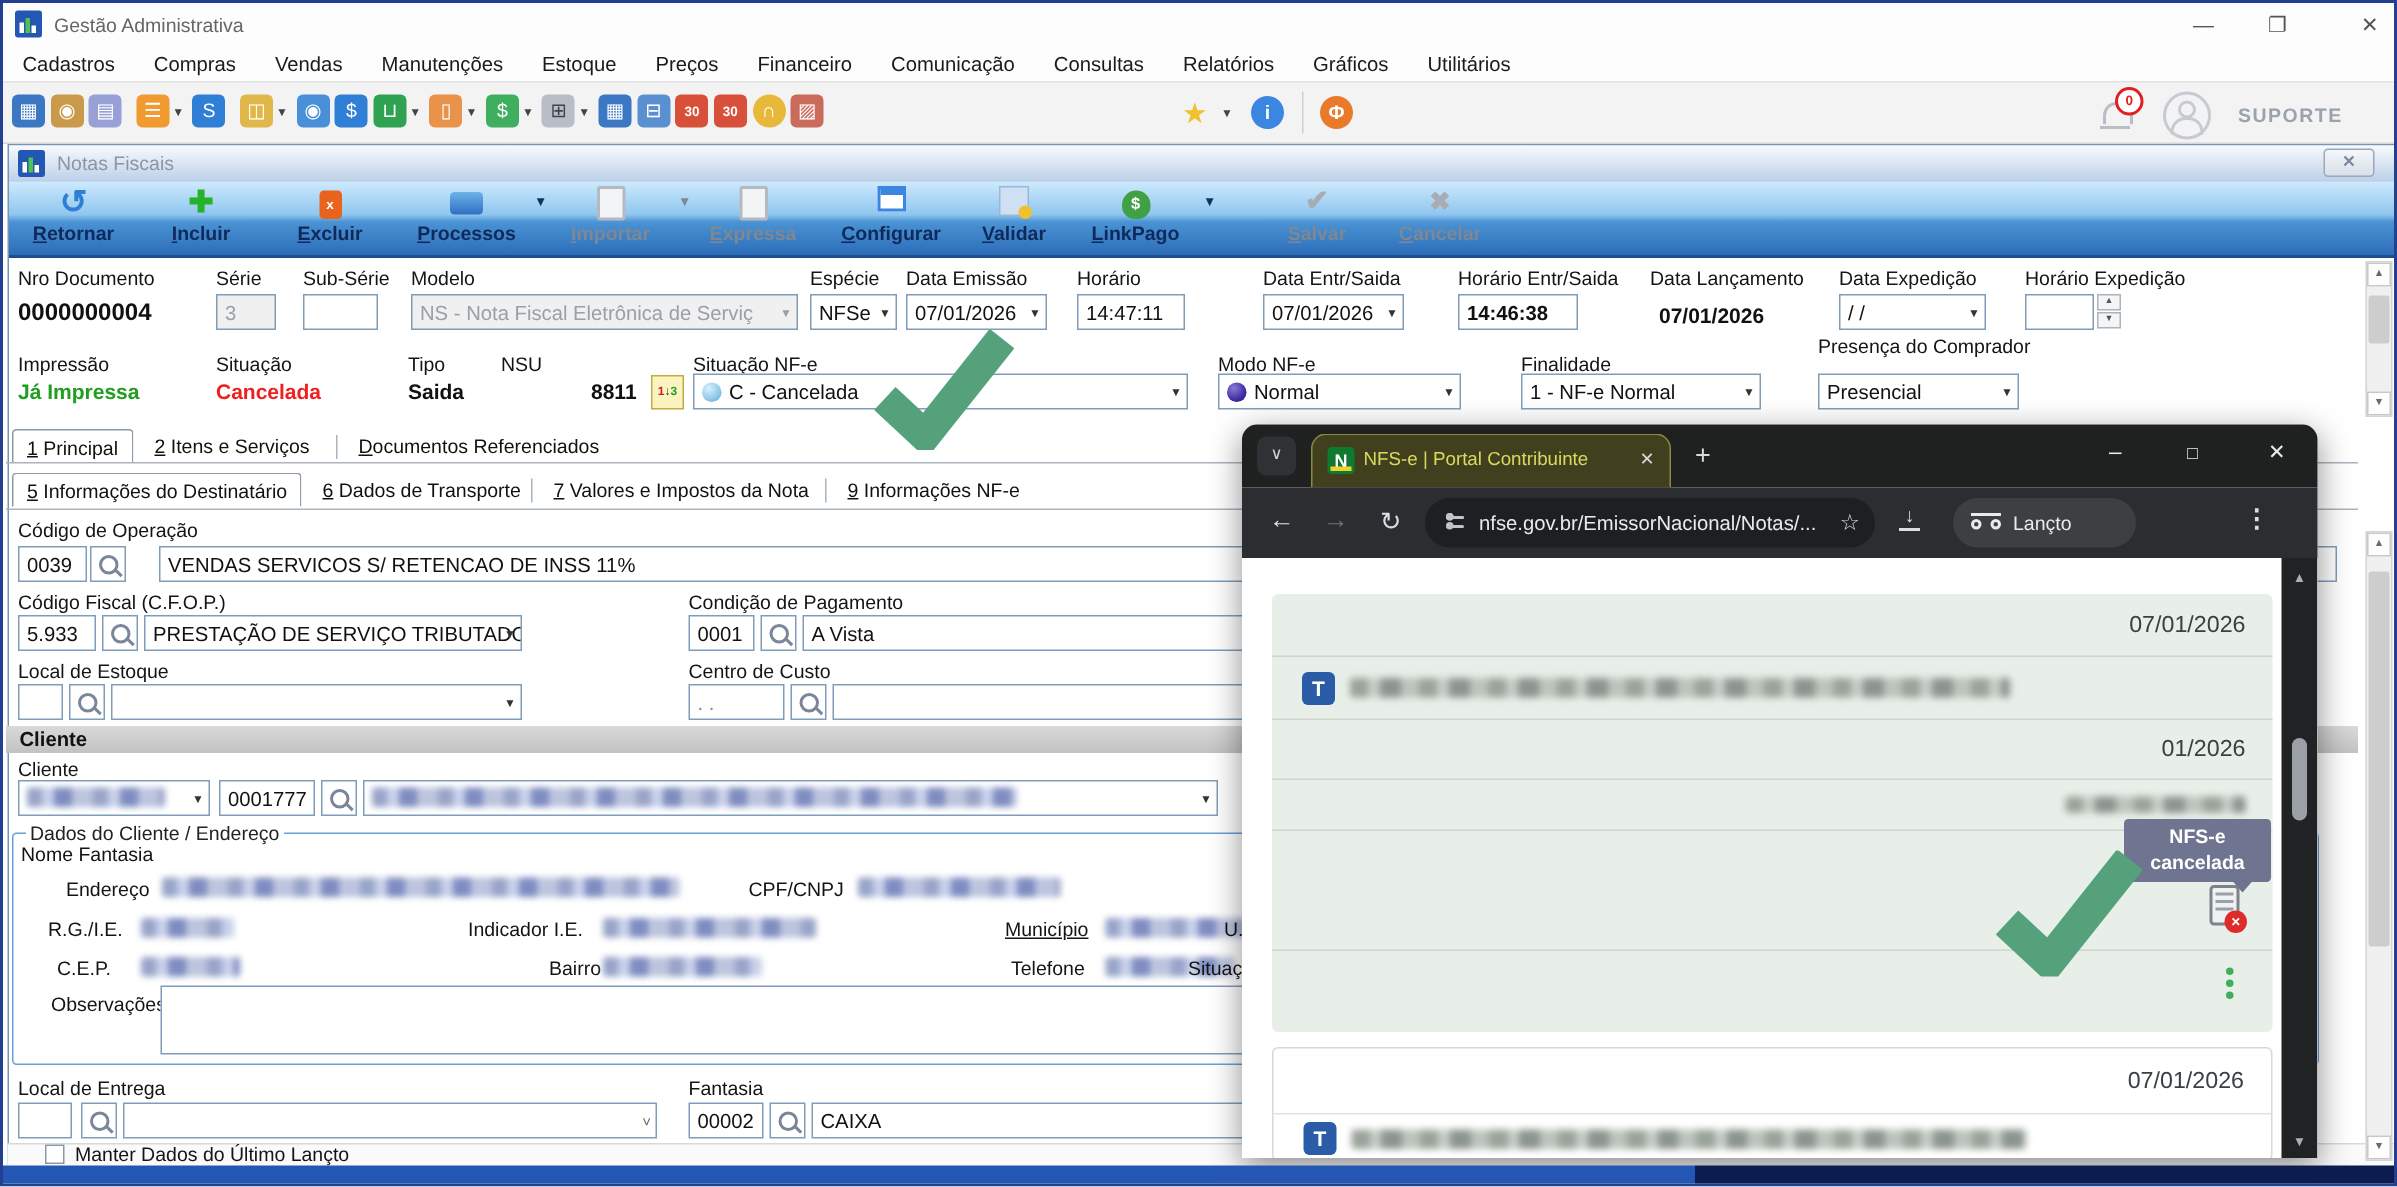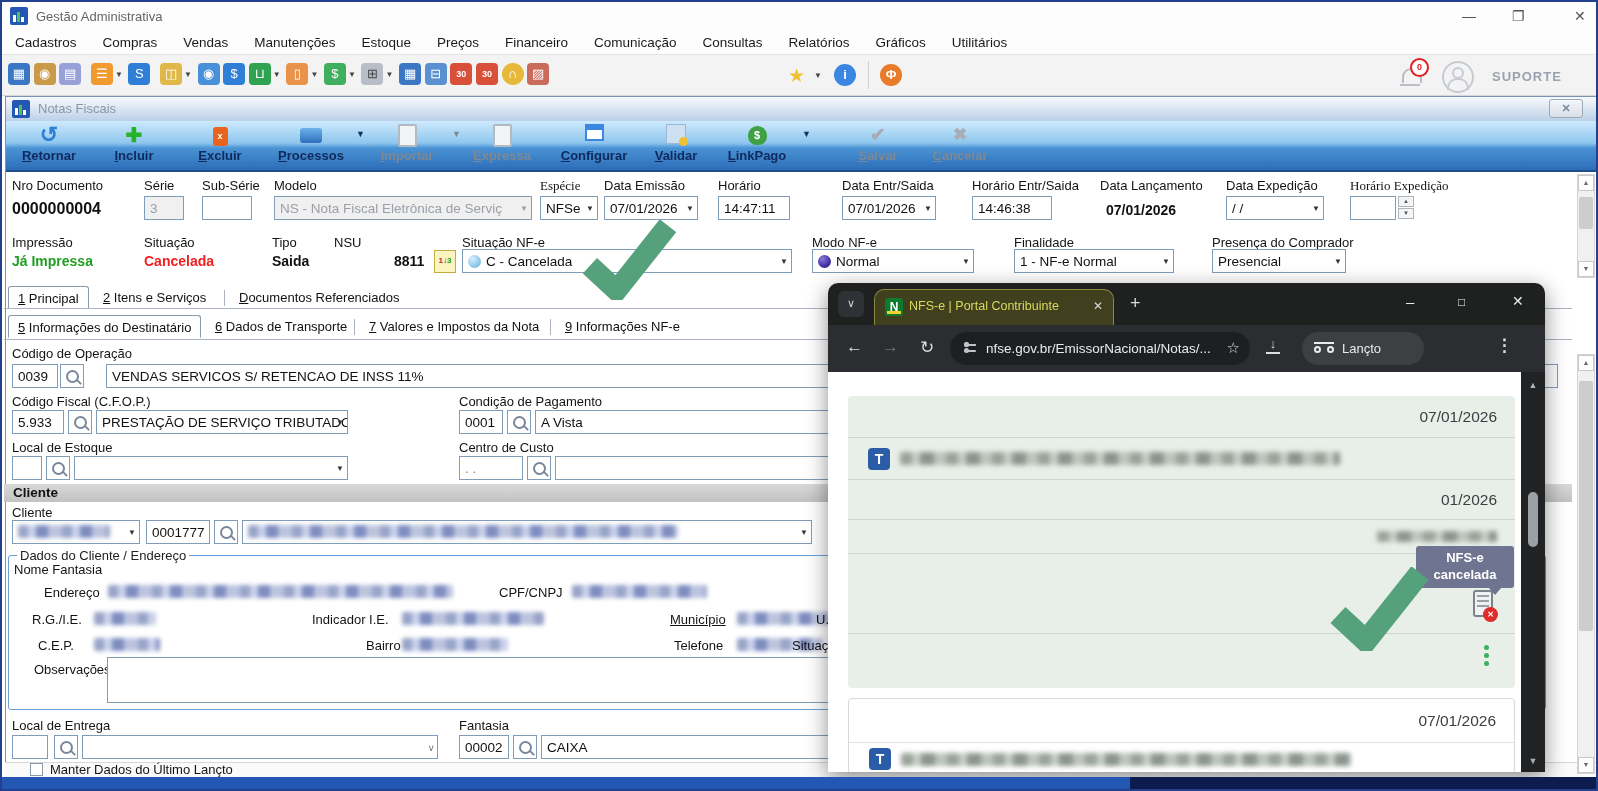--- a/index.html
+++ b/index.html
@@ -266,42 +266,42 @@
 
   <span class="lb" style="left:142px;top:176px;">Série</span>
   <span class="inp dis" style="left:142px;top:194px;width:40px;">3</span>
 
   <span class="lb" style="left:200px;top:176px;">Sub-Série</span>
   <span class="inp" style="left:200px;top:194px;width:50px;"></span>
 
   <span class="lb" style="left:272px;top:176px;">Modelo</span>
   <span class="cbo dis" style="left:272px;top:194px;width:258px;"><span>NS - Nota Fiscal Eletrônica de Serviç</span><span class="caret">▼</span></span>
 
-  <span class="lb" style="left:538px;top:176px;font-family:Liberation Serif, serif;">Espécie</span>
+  <span class="lb" style="left:538px;top:176px;">Espécie</span>
   <span class="cbo" style="left:538px;top:194px;width:58px;"><span>NFSe</span><span class="caret">▼</span></span>
 
   <span class="lb" style="left:602px;top:176px;">Data Emissão</span>
   <span class="cbo" style="left:602px;top:194px;width:94px;"><span>07/01/2026</span><span class="caret">▼</span></span>
 
   <span class="lb" style="left:716px;top:176px;">Horário</span>
   <span class="inp" style="left:716px;top:194px;width:72px;">14:47:11</span>
 
   <span class="lb" style="left:840px;top:176px;">Data Entr/Saida</span>
   <span class="cbo" style="left:840px;top:194px;width:94px;"><span>07/01/2026</span><span class="caret">▼</span></span>
 
   <span class="lb" style="left:970px;top:176px;">Horário Entr/Saida</span>
-  <span class="inp" style="left:970px;top:194px;width:80px;">14:46:38</span>
+  <span class="inp" style="left:970px;top:194px;width:80px;font-weight:bold;">14:46:38</span>
 
   <span class="lb" style="left:1098px;top:176px;">Data Lançamento</span>
   <span class="bv" style="left:1104px;top:200px;">07/01/2026</span>
 
   <span class="lb" style="left:1224px;top:176px;">Data Expedição</span>
   <span class="cbo" style="left:1224px;top:194px;width:98px;"><span>/ /</span><span class="caret">▼</span></span>
 
-  <span class="lb" style="left:1348px;top:176px;font-family:Liberation Serif, serif;">Horário Expedição</span>
+  <span class="lb" style="left:1348px;top:176px;">Horário Expedição</span>
   <span class="inp" style="left:1348px;top:194px;width:46px;"></span>
   <span class="spin" style="left:1396px;top:194px;">
     <div style="top:0;">▲</div>
       <div style="top:12px;">▼</div>
   </span>
 
   <span class="lb" style="left:10px;top:233px;">Impressão</span>
   <span class="bv" style="left:10px;top:251px;color:#1f9e1f;">Já Impressa</span>
 
   <span class="lb" style="left:142px;top:233px;">Situação</span>
@@ -316,21 +316,21 @@
 
   <span class="lb" style="left:460px;top:233px;">Situação NF-e</span>
   <span class="cbo" style="left:460px;top:247px;width:330px;"><span class="ball" style="background:radial-gradient(circle at 35% 30%,#d8f0fc,#8fc8e8 60%,#5aa8d0);"></span><span>C - Cancelada</span><span class="caret">▼</span></span>
 
   <span class="lb" style="left:810px;top:233px;">Modo NF-e</span>
   <span class="cbo" style="left:810px;top:247px;width:162px;"><span class="ball" style="background:radial-gradient(circle at 35% 30%,#8a7ad8,#3a2a9e 65%,#241a6e);"></span><span>Normal</span><span class="caret">▼</span></span>
 
   <span class="lb" style="left:1012px;top:233px;">Finalidade</span>
   <span class="cbo" style="left:1012px;top:247px;width:160px;"><span>1 - NF-e Normal</span><span class="caret">▼</span></span>
 
-  <span class="lb" style="left:1210px;top:233px;">Presença do Comprador</span>
+  <span class="lb" style="left:1210px;top:221px;">Presença do Comprador</span>
   <span class="cbo" style="left:1210px;top:247px;width:134px;"><span>Presencial</span><span class="caret">▼</span></span>
 
   <svg class="stamp" style="left:578px;top:218px;" width="96" height="80" viewBox="0 0 100 84">
     <polyline points="10,48 38,74 92,6" fill="none" stroke="#55a17c" stroke-width="22"></polyline>
   </svg>
 
   <div class="sb" style="left:1575px;top:172px;height:104px;">
     <div class="ar" style="top:0;">▲</div>
     <div class="th" style="top:22px;height:32px;"></div>
     <div class="ar" style="bottom:0;">▼</div>

